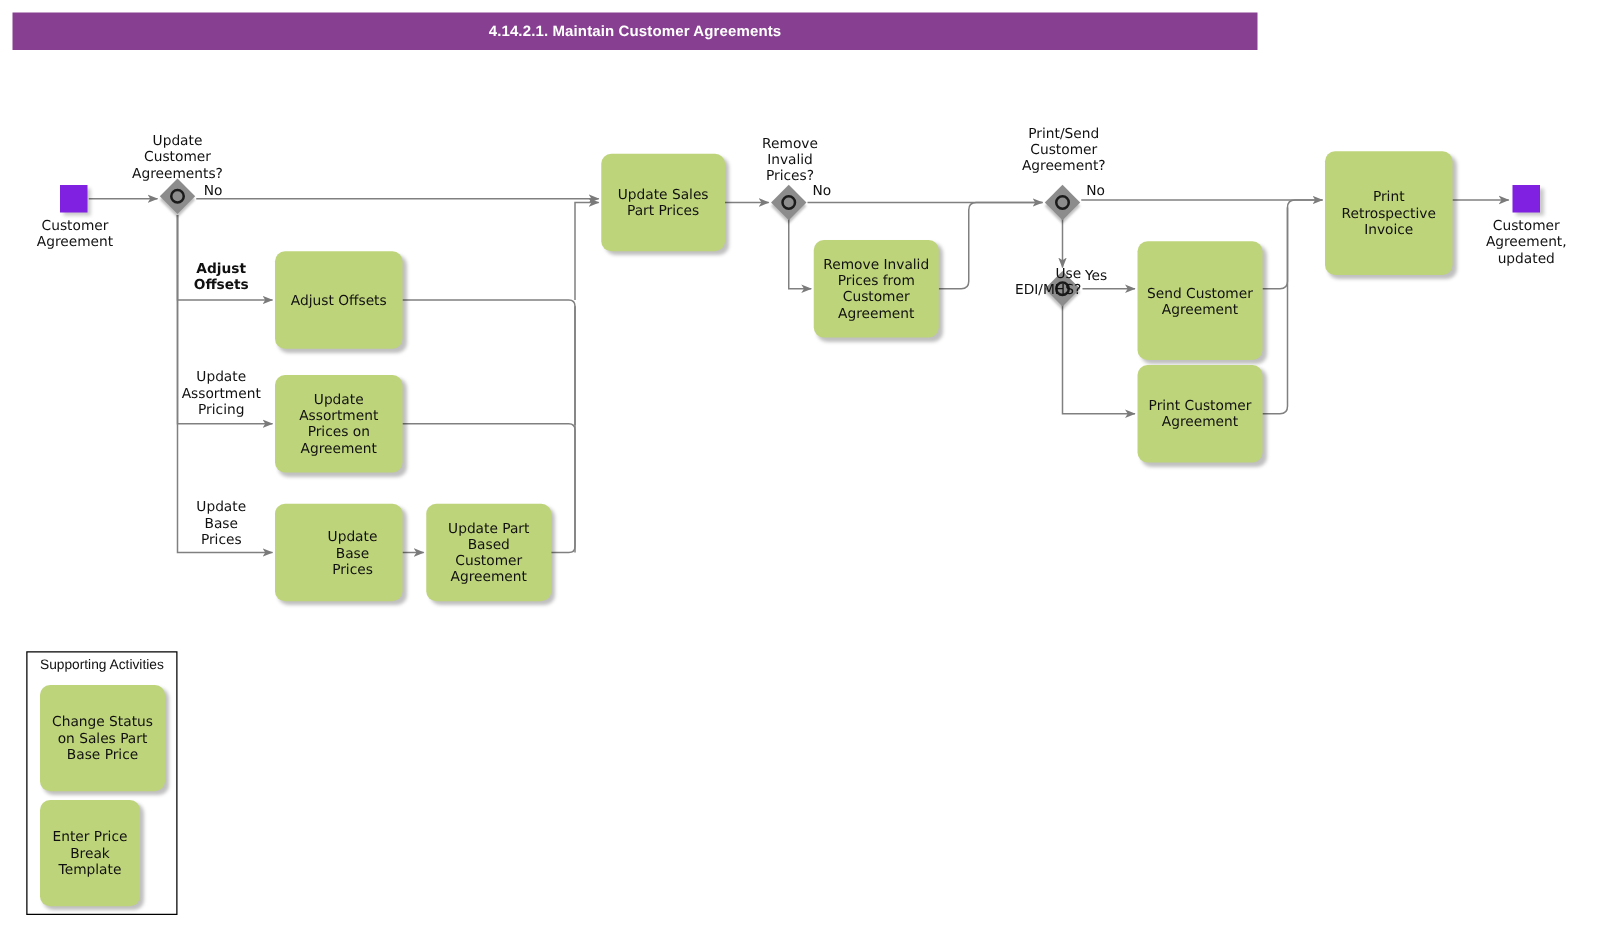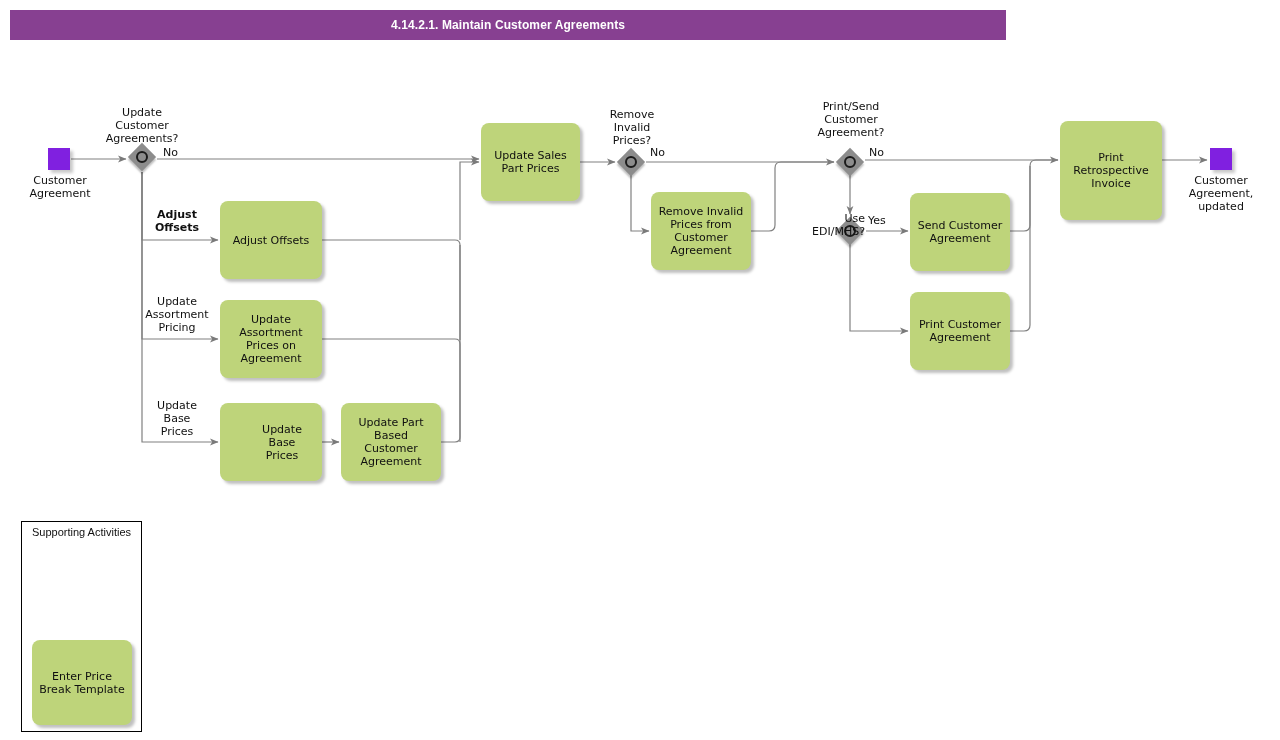--- a/index.html
+++ b/index.html
@@ -279,21 +279,21 @@
 Part Prices</span>
   </div>
 
   <div class="actbox" style="left:651px; top:192px; width:100px; height:78px;">
     <span>Remove Invalid
 Prices from
 Customer
 Agreement</span>
   </div>
 
-  <div class="actbox" style="left:910px; top:193px; width:100px; height:78px;">
+  <div class="actbox" style="left:910px; top:193px; width:100px; height:95px;">
     <span>Send Customer
 Agreement</span>
   </div>
 
   <div class="actbox" style="left:910px; top:292px; width:100px; height:78px;">
     <span>Print Customer
 Agreement</span>
   </div>
 
   <div class="actbox" style="left:1060px; top:121px; width:102px; height:99px;">
@@ -313,19 +313,24 @@
 Prices</div>
   <div class="edgelabel" style="left:650px; top:146px;">No</div>
   <div class="edgelabel" style="left:869px; top:146px;">No</div>
   <div class="edgelabel" style="left:868px; top:214px;">Yes</div>
   <div class="edgelabel rt" style="left:756px; top:212px; width:78px;padding-left:31px;">Use
 EDI/MHS?</div>
 
   <div class="support-group"></div>
   <div class="support-title">Supporting Activities</div>
 
-
-  <div class="actbox" style="left:32px; top:640px; width:100px; height:85px;">
+  <div class="actbox" style="left:32px; top:548px; width:100px; height:85px;">
+    <span>Change Status
+on Sales Part
+Base Price</span>
+  </div>
+
+  <div class="actbox" style="left:32px; top:640px; width:80px; height:85px;">
     <span>Enter Price
 Break Template</span>
   </div>
 
 </div>
 
 </body></html>

